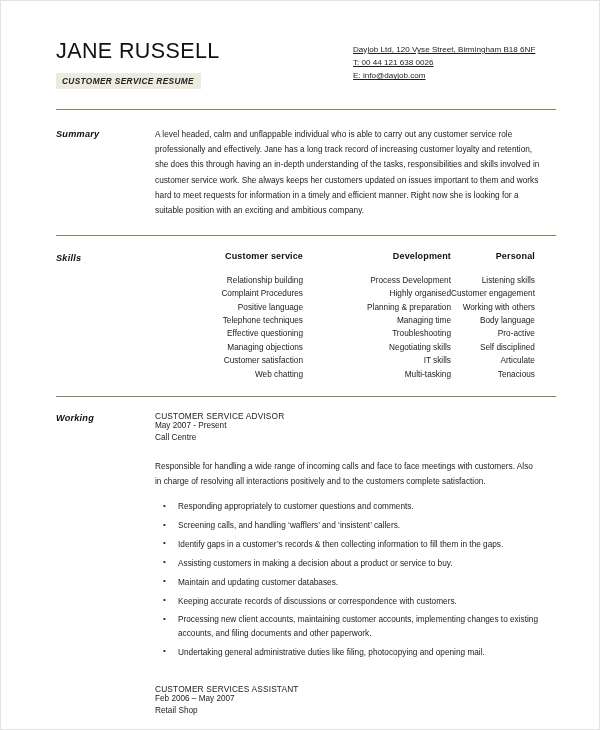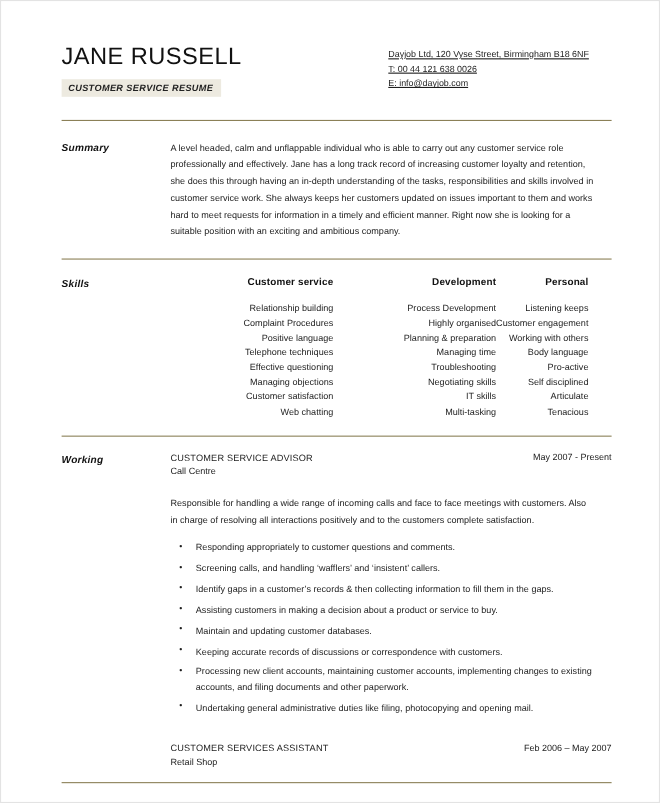--- a/index.html
+++ b/index.html
@@ -119,21 +119,22 @@
     font-size: 8.25px;
     line-height: 1.62;
     color: #1c1c1c;
   }
 
   
   .sec-career { padding-top: 14px; padding-bottom: 14px; }
   .job-head {
     display: flex;
     justify-content: space-between;
-    align-items: center;
+    align-items: flex-start;
+    flex-direction: column;
   }
   .job-title {
     font-size: 8.35px;
     color: #1c1c1c;
     letter-spacing: 0.15px;
   }
   .job-dates {
     font-size: 8.2px;
     color: #1c1c1c;
     white-space: nowrap;
@@ -240,21 +241,21 @@
             <div class="skill-item">Highly organised</div>
             <div class="skill-item">Planning &amp; preparation</div>
             <div class="skill-item">Managing time</div>
             <div class="skill-item">Troubleshooting</div>
             <div class="skill-item">Negotiating skills</div>
             <div class="skill-item">IT skills</div>
             <div class="skill-item">Multi-tasking</div>
           </div>
           <div class="skill-col c3">
             <div class="skill-head">Personal</div>
-            <div class="skill-item">Listening keeps</div>
+            <div class="skill-item">Listening skills</div>
             <div class="skill-item">Customer engagement</div>
             <div class="skill-item">Working with others</div>
             <div class="skill-item">Body language</div>
             <div class="skill-item">Pro-active</div>
             <div class="skill-item">Self disciplined</div>
             <div class="skill-item">Articulate</div>
             <div class="skill-item">Tenacious</div>
           </div>
         </div>
       </div>

